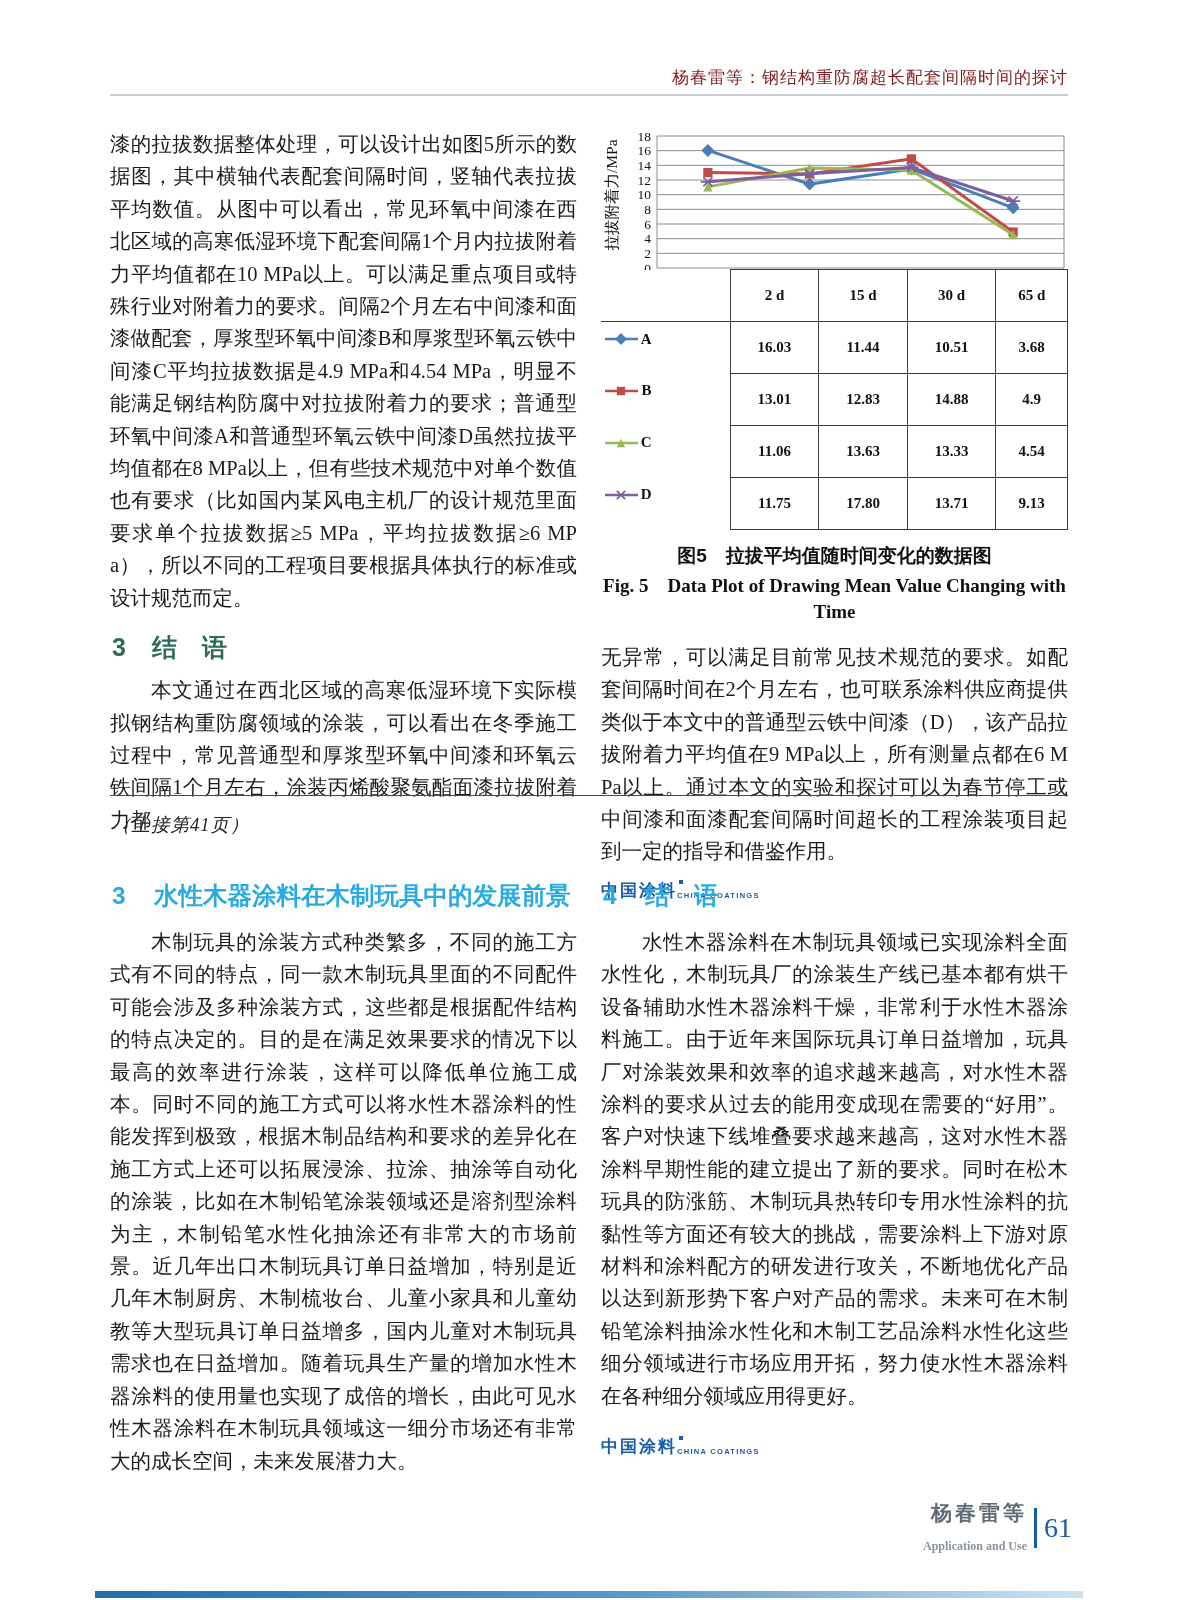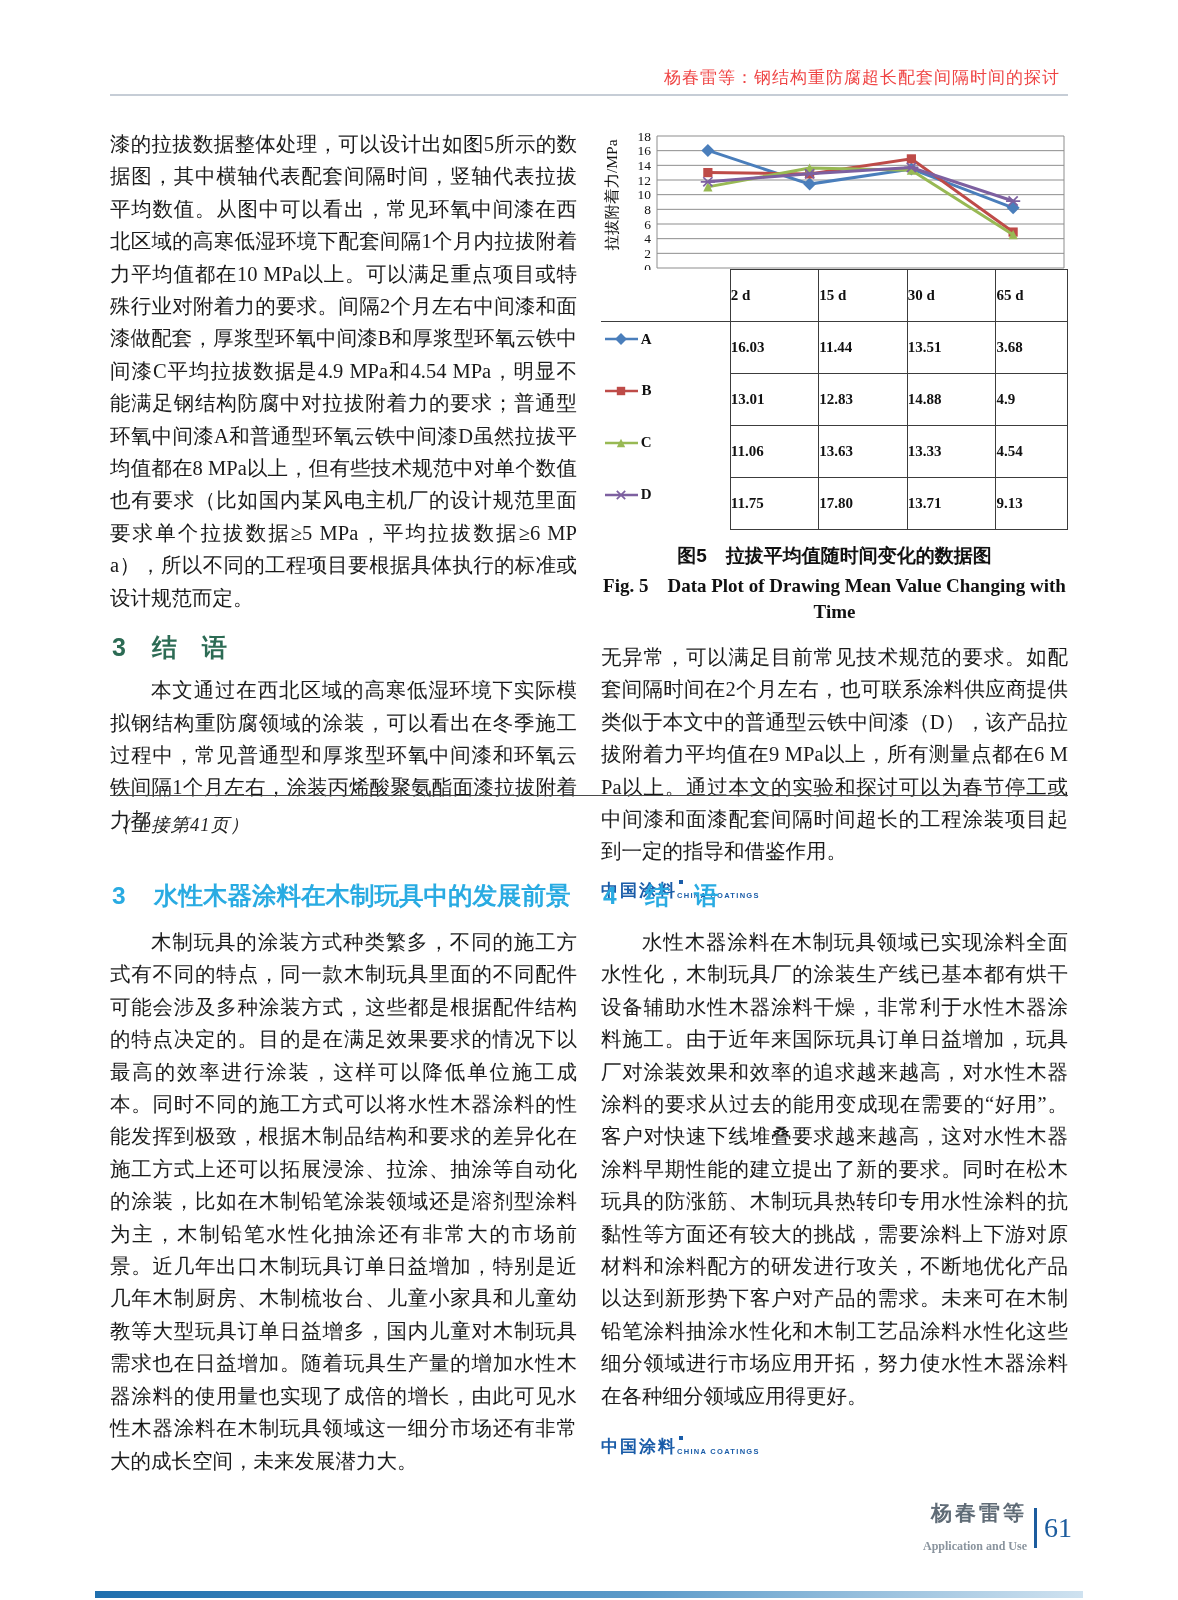--- a/index.html
+++ b/index.html
@@ -1,22 +1,22 @@
 <!DOCTYPE html>
 <html><head>
 <meta charset="utf-8">
 <style>
   *{margin:0;padding:0;box-sizing:border-box}
   html,body{background:#ffffff}
   .page{position:relative;width:1178px;height:1600px;margin:0 auto;background:#fff;
         font-family:"Liberation Serif","DejaVu Serif",serif;color:#1b1b1b;overflow:hidden}
 
   
-  .header-text{position:absolute;top:66px;right:118px;font-size:17px;letter-spacing:1px;
-               color:#ef4444;font-family:"Liberation Sans","DejaVu Sans",sans-serif}
+  .header-text{position:absolute;top:66px;right:110px;font-size:17px;letter-spacing:1px;
+               color:#7f1d1d;font-family:"Liberation Sans","DejaVu Sans",sans-serif}
   .header-rule{position:absolute;top:94px;left:110px;width:958px;border-top:2px solid #c6cdd6}
 
   
   .section{position:absolute;left:110px;width:958px;display:flex;gap:24px}
   .top-section{top:128px}
   .bottom-section{top:878px}
   .col{width:467px;flex:none}
 
   p.body{font-size:20.5px;line-height:32.4px;text-align:justify;word-break:break-all;text-justify:inter-character}
   p.indent{text-indent:2em}
@@ -34,21 +34,21 @@
 
   
   .figure{width:467px}
   .chart-row{display:flex}
   .ylabel{width:22px;position:relative;flex:none}
   .ylabel span{position:absolute;left:50%;top:47%;transform:translate(-50%,-50%) rotate(-90deg);
                white-space:nowrap;font-size:15.5px;color:#111}
   .plot-svg{display:block}
   .fig-table{width:100%;border-collapse:collapse;font-size:15px;font-weight:bold;color:#111;
              font-family:"Liberation Serif","DejaVu Serif",serif;margin-top:-1px}
-  .fig-table th,.fig-table td{border:1px solid #3c3c3c;text-align:left;padding:17px 0;height:20px}
+  .fig-table th,.fig-table td{border:1px solid #3c3c3c;text-align:center;padding:17px 0;height:20px}
   .fig-table th.corner{border-top:1px solid transparent;border-left:1px solid transparent}
   .fig-table td.leg{display:flex;align-items:center;justify-content:flex-start;padding-left:2px;border:none;height:22px}
   .fig-table tr td:first-child{width:50px}
   .fig-table td.leg span{margin-left:1px}
   .fig-table tr{height:22px}
   .cap-cn{margin-top:13px;text-align:center;font-size:19px;font-weight:bold;
           font-family:"Liberation Sans","DejaVu Sans",sans-serif;color:#111}
   .cap-en{margin-top:4px;text-align:center;font-size:19px;font-weight:bold;line-height:26px;
           font-family:"Liberation Serif","DejaVu Serif",serif;color:#111}
   .after-fig{margin-top:16px}
@@ -160,21 +160,21 @@
               <tr>
                 <td class="leg">
                   <svg width="37" height="12">
                     <line x1="1" y1="6" x2="34" y2="6" stroke="#4a7ebb" stroke-width="2.6"></line>
                     <rect x="12.8" y="1.7999999999999998" width="8.4" height="8.4" transform="rotate(45 17 6)" fill="#4a7ebb"></rect>
                   </svg>
                   <span>A</span>
                 </td>
                 <td>16.03</td>
                 <td>11.44</td>
-                <td>13.51</td>
+                <td>10.51</td>
                 <td>3.68</td>
               </tr>
               <tr>
                 <td class="leg">
                   <svg width="37" height="12">
                     <line x1="1" y1="6" x2="34" y2="6" stroke="#be4b48" stroke-width="2.6"></line>
                     <rect x="12.8" y="1.7999999999999998" width="8.4" height="8.4" fill="#be4b48"></rect>
                   </svg>
                   <span>B</span>
                 </td>

